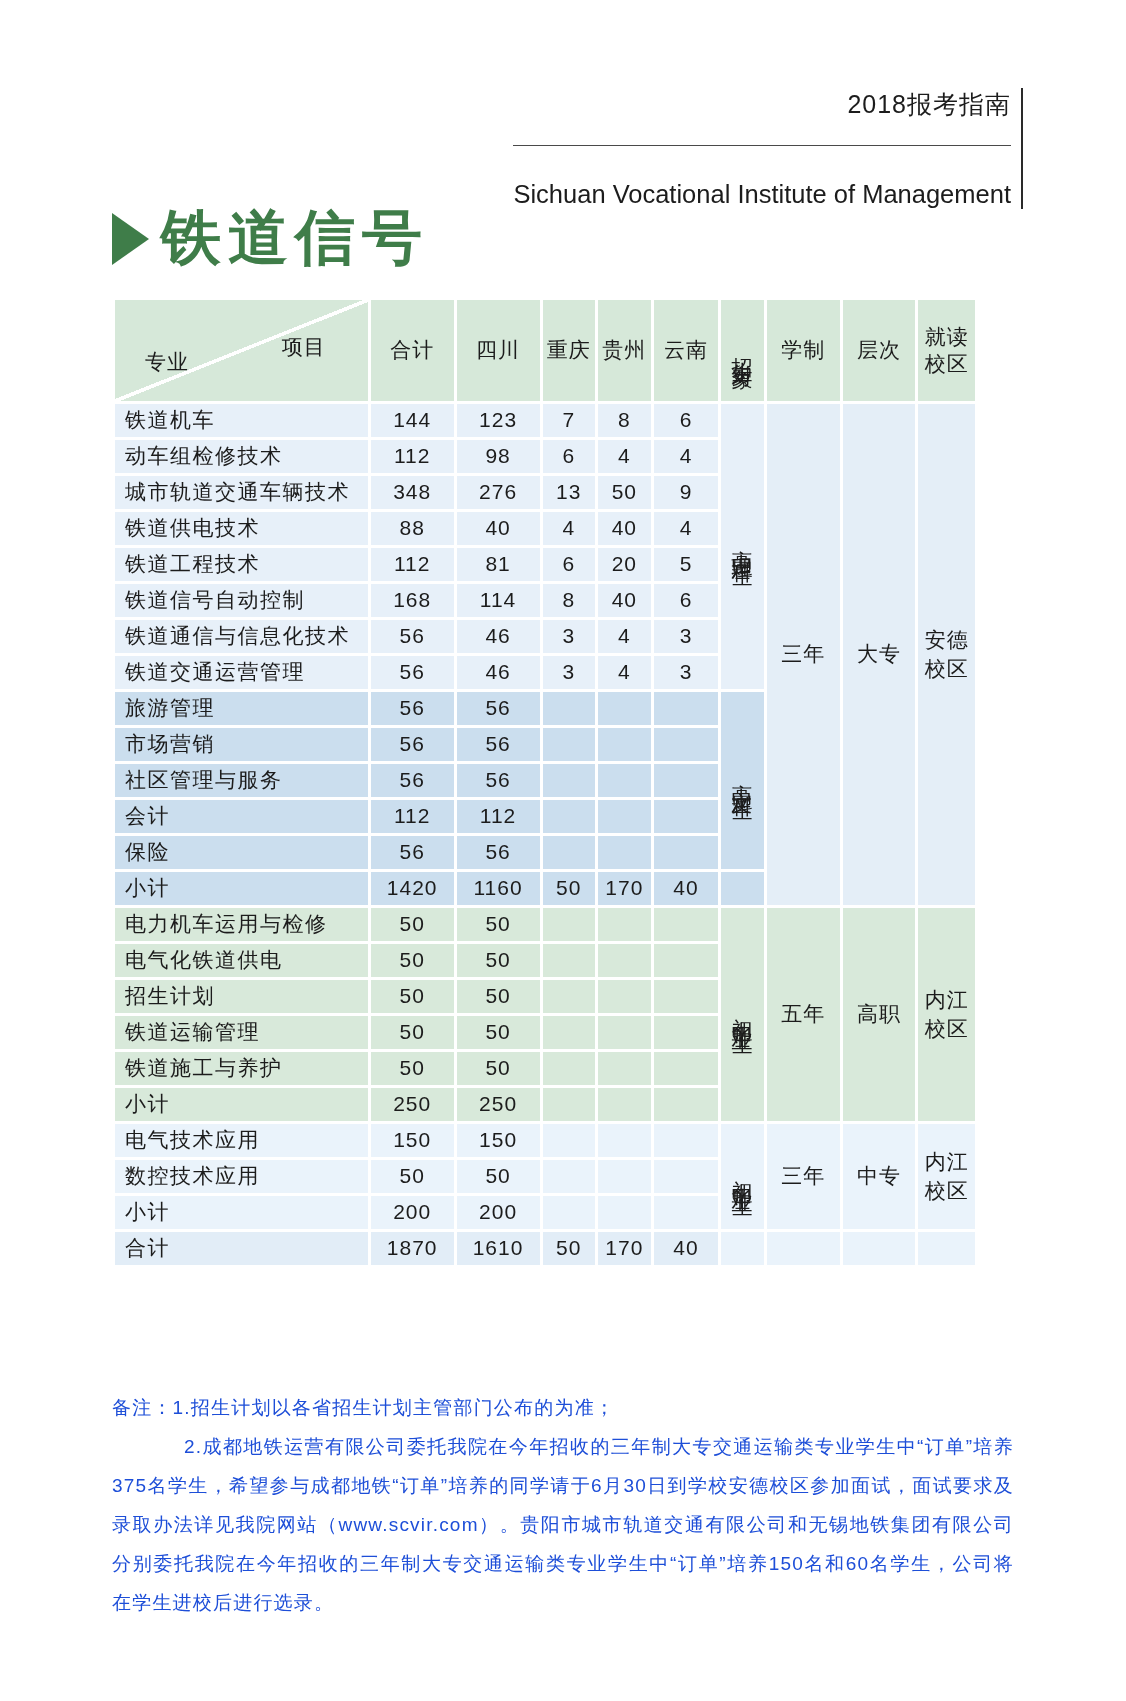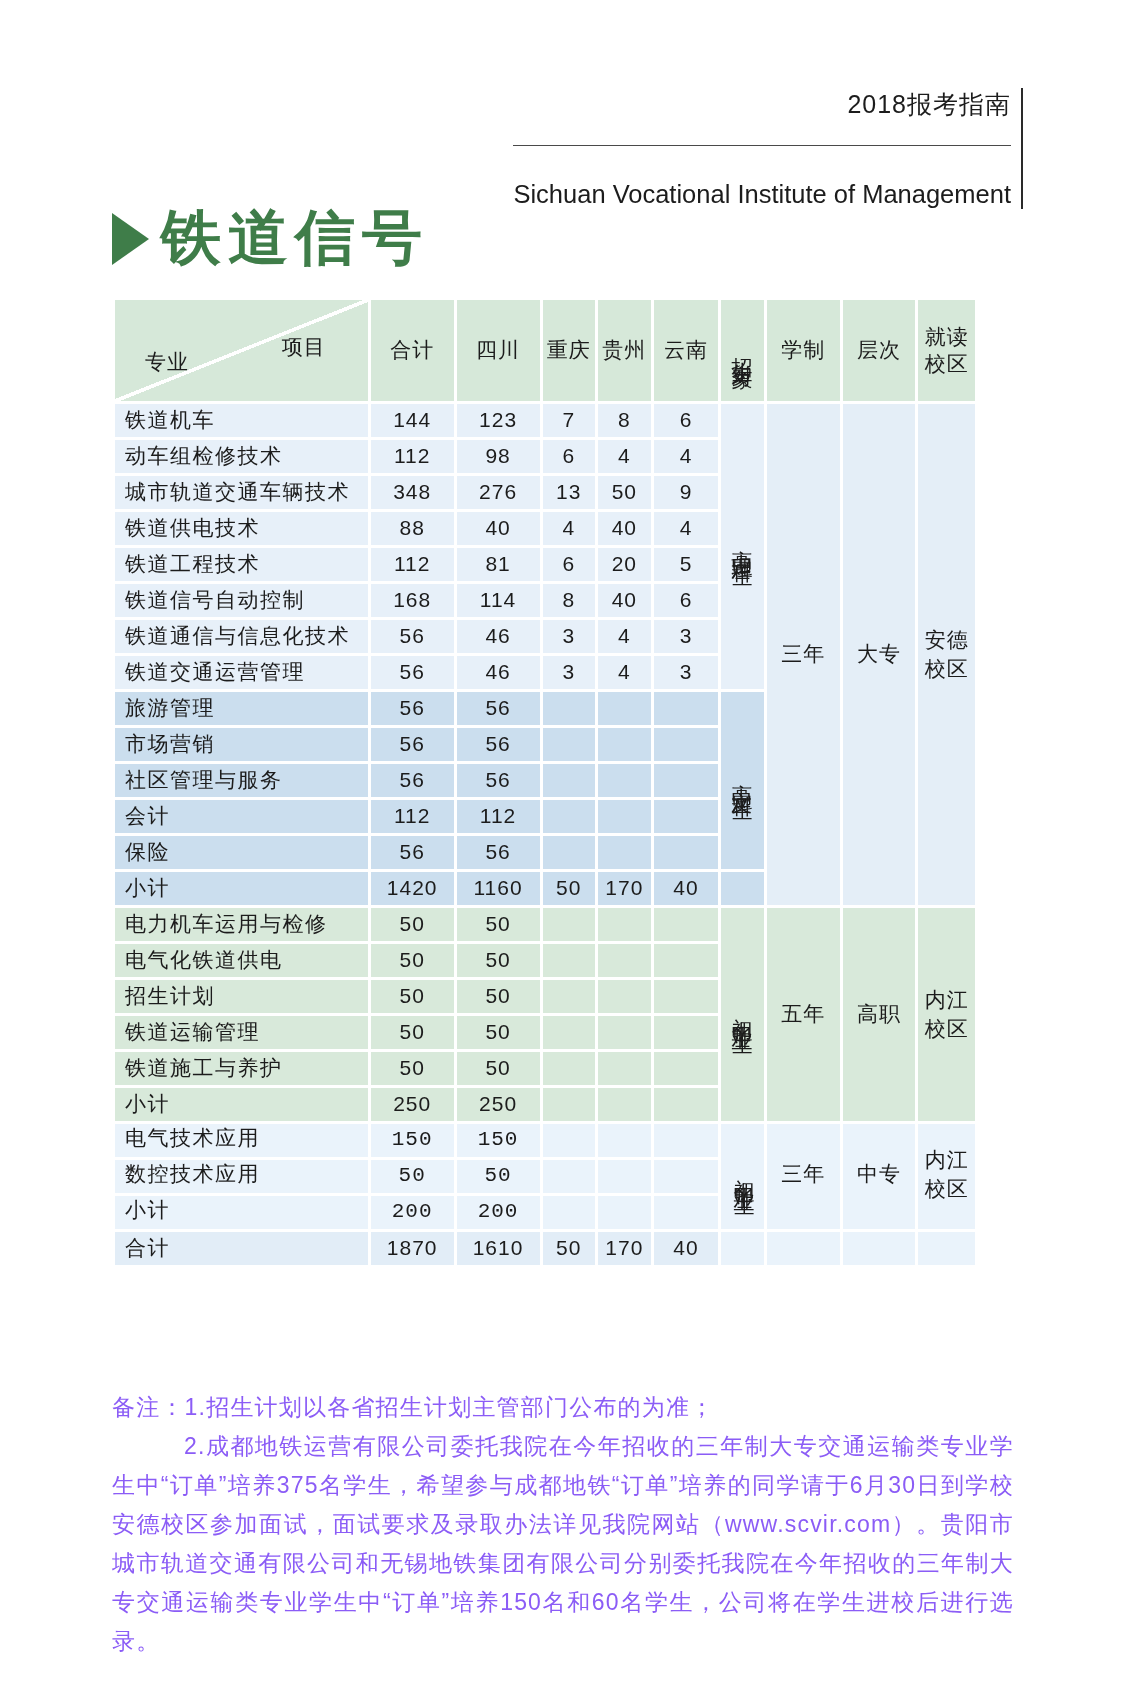--- a/index.html
+++ b/index.html
@@ -73,21 +73,21 @@
   .plan-table th, .plan-table td {
     font-weight: 400;
     font-size: 21px;
     vertical-align: middle;
     text-align: center;
     letter-spacing: 1px;
     line-height: 1.25;
   }
   .plan-table thead tr { height: 101px; }
   .plan-table tbody tr { height: 33px; }
-  tr.row-tall { height: 50px; font-family: Liberation Mono, monospace; }
+  tr.row-tall { height: 50px; }
   tr.r-grand { height: 43px; }
 
   thead th { background: #d6e8d9; }
 
   
   th.corner-cell {
     position: relative;
     background:
       linear-gradient(to bottom right,
         rgba(0,0,0,0) calc(50% - 1.8px),
@@ -125,24 +125,24 @@
     line-height: 1;
   }
   td.c-campus { padding: 0 5px; line-height: 1.35; }
 
   
   .notes {
     position: absolute;
     top: 1388px;
     left: 112px;
     width: 902px;
-    font-size: 23px;
+    font-size: 19px;
     line-height: 39px;
     letter-spacing: 1.2px;
-    color: #8b5cf6;
+    color: #1d4ed8;
     text-align: justify;
   }
   .note-2 { text-indent: 72px; }
 </style>
 </head>
 <body>
 
 <div class="page">
 
   <div class="top-header">

